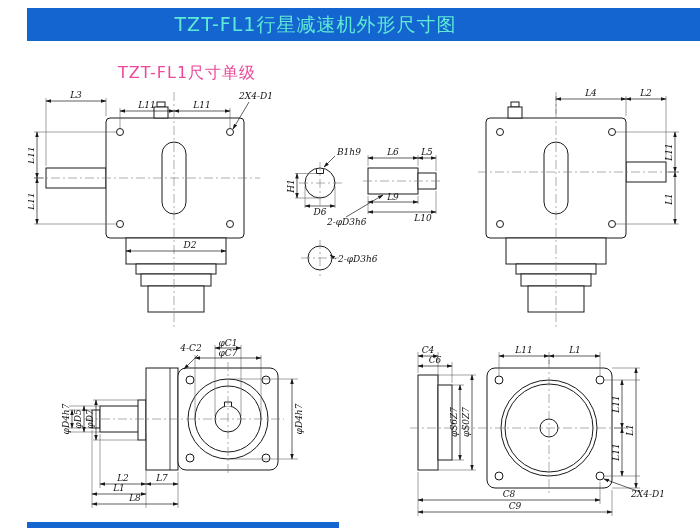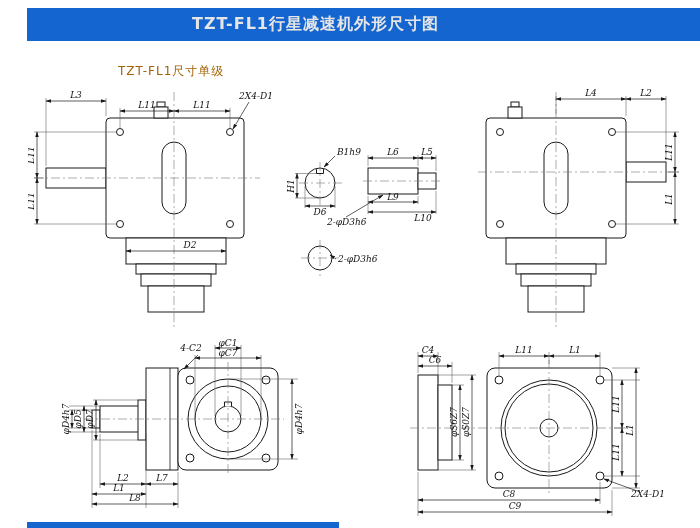--- a/index.html
+++ b/index.html
@@ -1,22 +1,22 @@
 <!DOCTYPE html>
 <html><head>
 <meta charset="utf-8">
 <style>
   *{margin:0;padding:0;box-sizing:border-box}
   html,body{width:700px;height:528px;background:#ffffff;overflow:hidden}
   body{font-family:"DejaVu Sans",sans-serif;position:relative}
   .page{position:absolute;inset:0;background:#fff}
   .header-bar{position:absolute;left:27px;top:8px;width:673px;height:33px;background:#1565d0;
     display:flex;align-items:center;justify-content:center;padding-right:96px}
-  .header-title{color:#e5e5e5;font-size:16px;font-weight:bold;letter-spacing:1px;white-space:nowrap}
-  .section-title{position:absolute;font-size:12px;color:#a16207;letter-spacing:1px;white-space:nowrap}
+  .header-title{color:#5eead4;font-size:19px;font-weight:normal;letter-spacing:1px;white-space:nowrap}
+  .section-title{position:absolute;font-size:16px;color:#ec4899;letter-spacing:1px;white-space:nowrap}
   #fl1-title{left:118px;top:63px}
   #fr1-title{left:500px;top:63px}
   .footer-bar{position:absolute;left:27px;bottom:0;width:312px;height:6px;background:#1565d0}
   .dwg{position:absolute}
   .geo{fill:#fff;stroke:#1a1a1a;stroke-width:1}
   .cl line{stroke:#777;stroke-width:.6;stroke-dasharray:9 3 2 3}
   .ext line{stroke:#555;stroke-width:.55}
   line.dl{stroke:#1a1a1a;stroke-width:.7}
   line.ld{stroke:#1a1a1a;stroke-width:.7}
   text.dim{font-family:"DejaVu Serif",serif;font-style:italic;font-size:9px;fill:#111}

